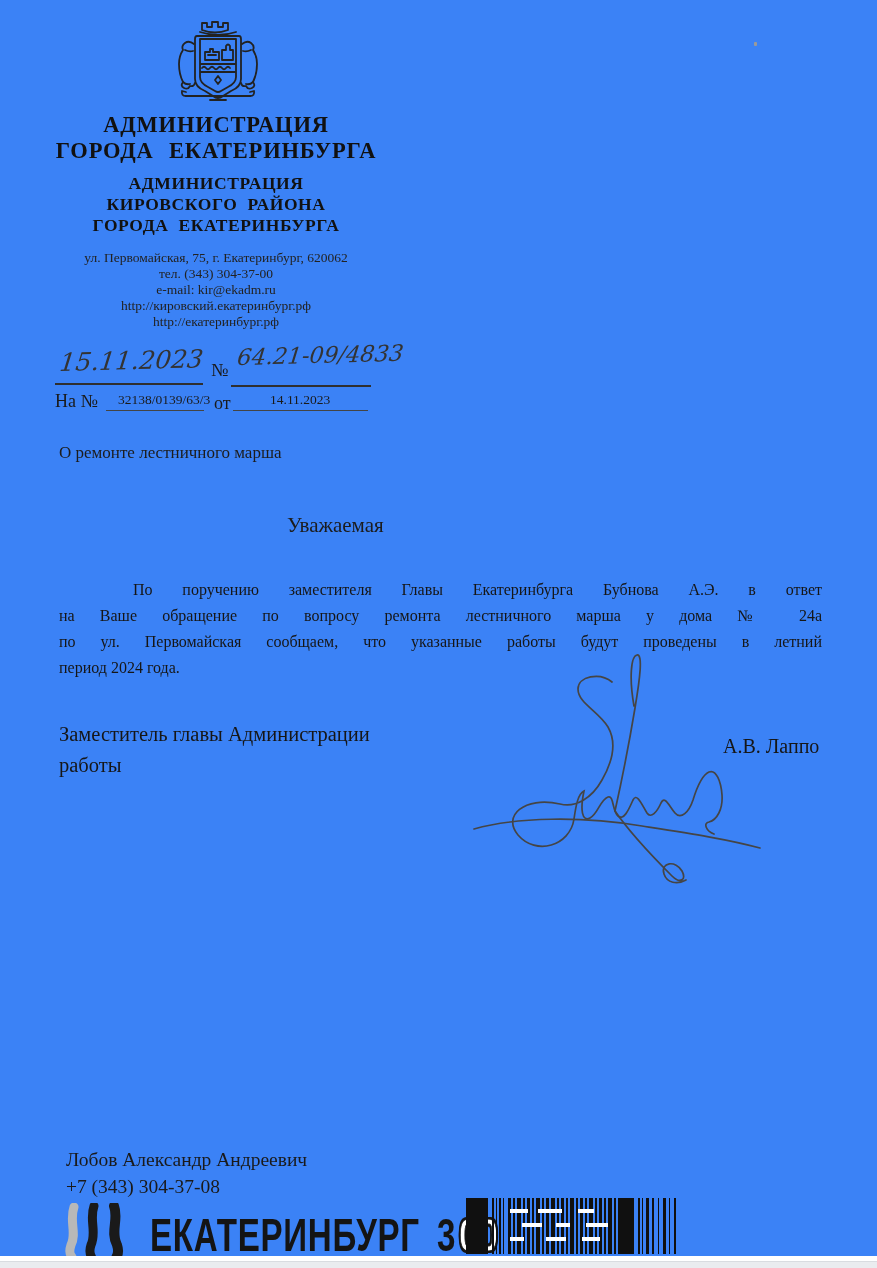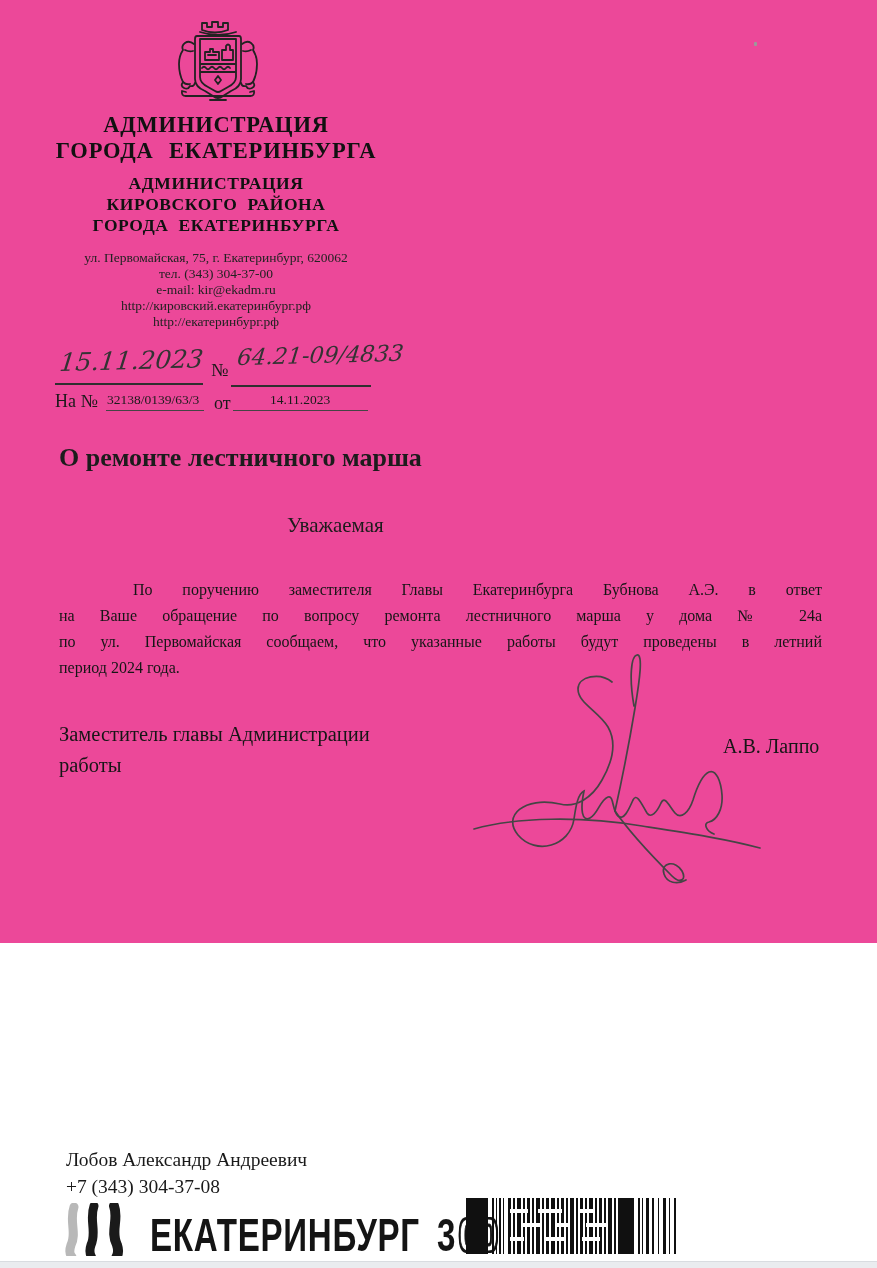--- a/index.html
+++ b/index.html
@@ -1,34 +1,34 @@
 <!DOCTYPE html>
 <html><head>
 <meta charset="utf-8">
 <style>
   html,body{margin:0;padding:0;}
   body{width:877px;height:1268px;background:#ffffff;overflow:hidden;
        font-family:"Liberation Serif","DejaVu Serif",serif;color:#1c1c1c;}
-  .page{position:relative;width:877px;height:943px;background:#ec4899;}
+  .page{position:relative;width:877px;height:1268px;background:#3b82f6;}
   .abs{position:absolute;}
   
   .hdrline{position:absolute;left:20px;width:392px;text-align:center;font-weight:bold;color:#111;}
   .org1{font-size:22.5px;letter-spacing:.8px;word-spacing:9px;}
   .org2{font-size:17.5px;letter-spacing:.6px;word-spacing:5px;}
   .contact-line{position:absolute;left:20px;width:392px;text-align:center;
                 font-size:13.5px;color:#222;line-height:15.8px;}
   
   .hw{font-family:"DejaVu Serif",serif;font-style:italic;color:#333;
       transform:skewX(-8deg) rotate(-1.5deg);transform-origin:left bottom;white-space:nowrap;}
   .uline{position:absolute;border-bottom:2px solid #2f2f2f;}
   .uline-thin{position:absolute;border-bottom:1.3px solid #444;}
   .reflabel{font-size:18px;color:#1a1a1a;}
   .refsmall{font-size:13.5px;color:#1a1a1a;}
   
-  .subject{font-size:26px;font-weight:bold;}
+  .subject{font-size:17px;}
   .salutation{font-size:21px;}
   .bodyline{position:absolute;left:59px;width:763px;font-size:16px;line-height:25.5px;
             text-align:justify;text-align-last:justify;color:#161616;margin-top:14px;}
   .bodyline.first{text-indent:74px;}
   .bodyline.last{text-align-last:left;}
   .signoff{font-size:20.5px;line-height:31px;color:#161616;}
   .signame{font-size:20px;color:#161616;}
   
   .contact-name,.contact-phone{font-size:19.5px;color:#1a1a1a;}
   .logo-text{position:absolute;left:150px;top:1212px;white-space:nowrap;
@@ -98,21 +98,21 @@
   <div class="contact-line" style="top:314px">http://екатеринбург.рф</div>
   <div class="contact-line" style="top:298px">http://кировский.екатеринбург.рф</div>
 
   <div class="abs hw" style="left:58px;top:348px;font-size:25px">15.11.2023</div>
   <div class="uline" style="left:55px;top:352px;width:148px;height:31px"></div>
   <div class="abs reflabel" style="left:211px;top:360px">№</div>
   <div class="abs hw" style="left:236px;top:344px;font-size:22.5px">64.21-09/4833</div>
   <div class="uline" style="left:231px;top:354px;width:140px;height:31px"></div>
 
   <div class="abs reflabel" style="left:55px;top:391px">На №</div>
-  <div class="abs refsmall" style="left:107px;top:392px">32138/0139/63/3</div>
+  <div class="abs refsmall" style="left:118px;top:392px">32138/0139/63/3</div>
   <div class="abs reflabel" style="left:214px;top:393px">от</div>
   <div class="abs refsmall" style="left:270px;top:392px">14.11.2023</div>
   <div class="uline-thin" style="left:106px;top:394px;width:98px;height:16px"></div>
   <div class="uline-thin" style="left:233px;top:394px;width:135px;height:16px"></div>
 
   <div class="abs subject" style="left:59px;top:443px">О ремонте лестничного марша</div>
 
   <div class="abs salutation" style="left:287px;top:513px">Уважаемая</div>
 
   <div class="bodyline first" style="top:563px">По поручению заместителя Главы Екатеринбурга Бубнова А.Э. в ответ</div>

